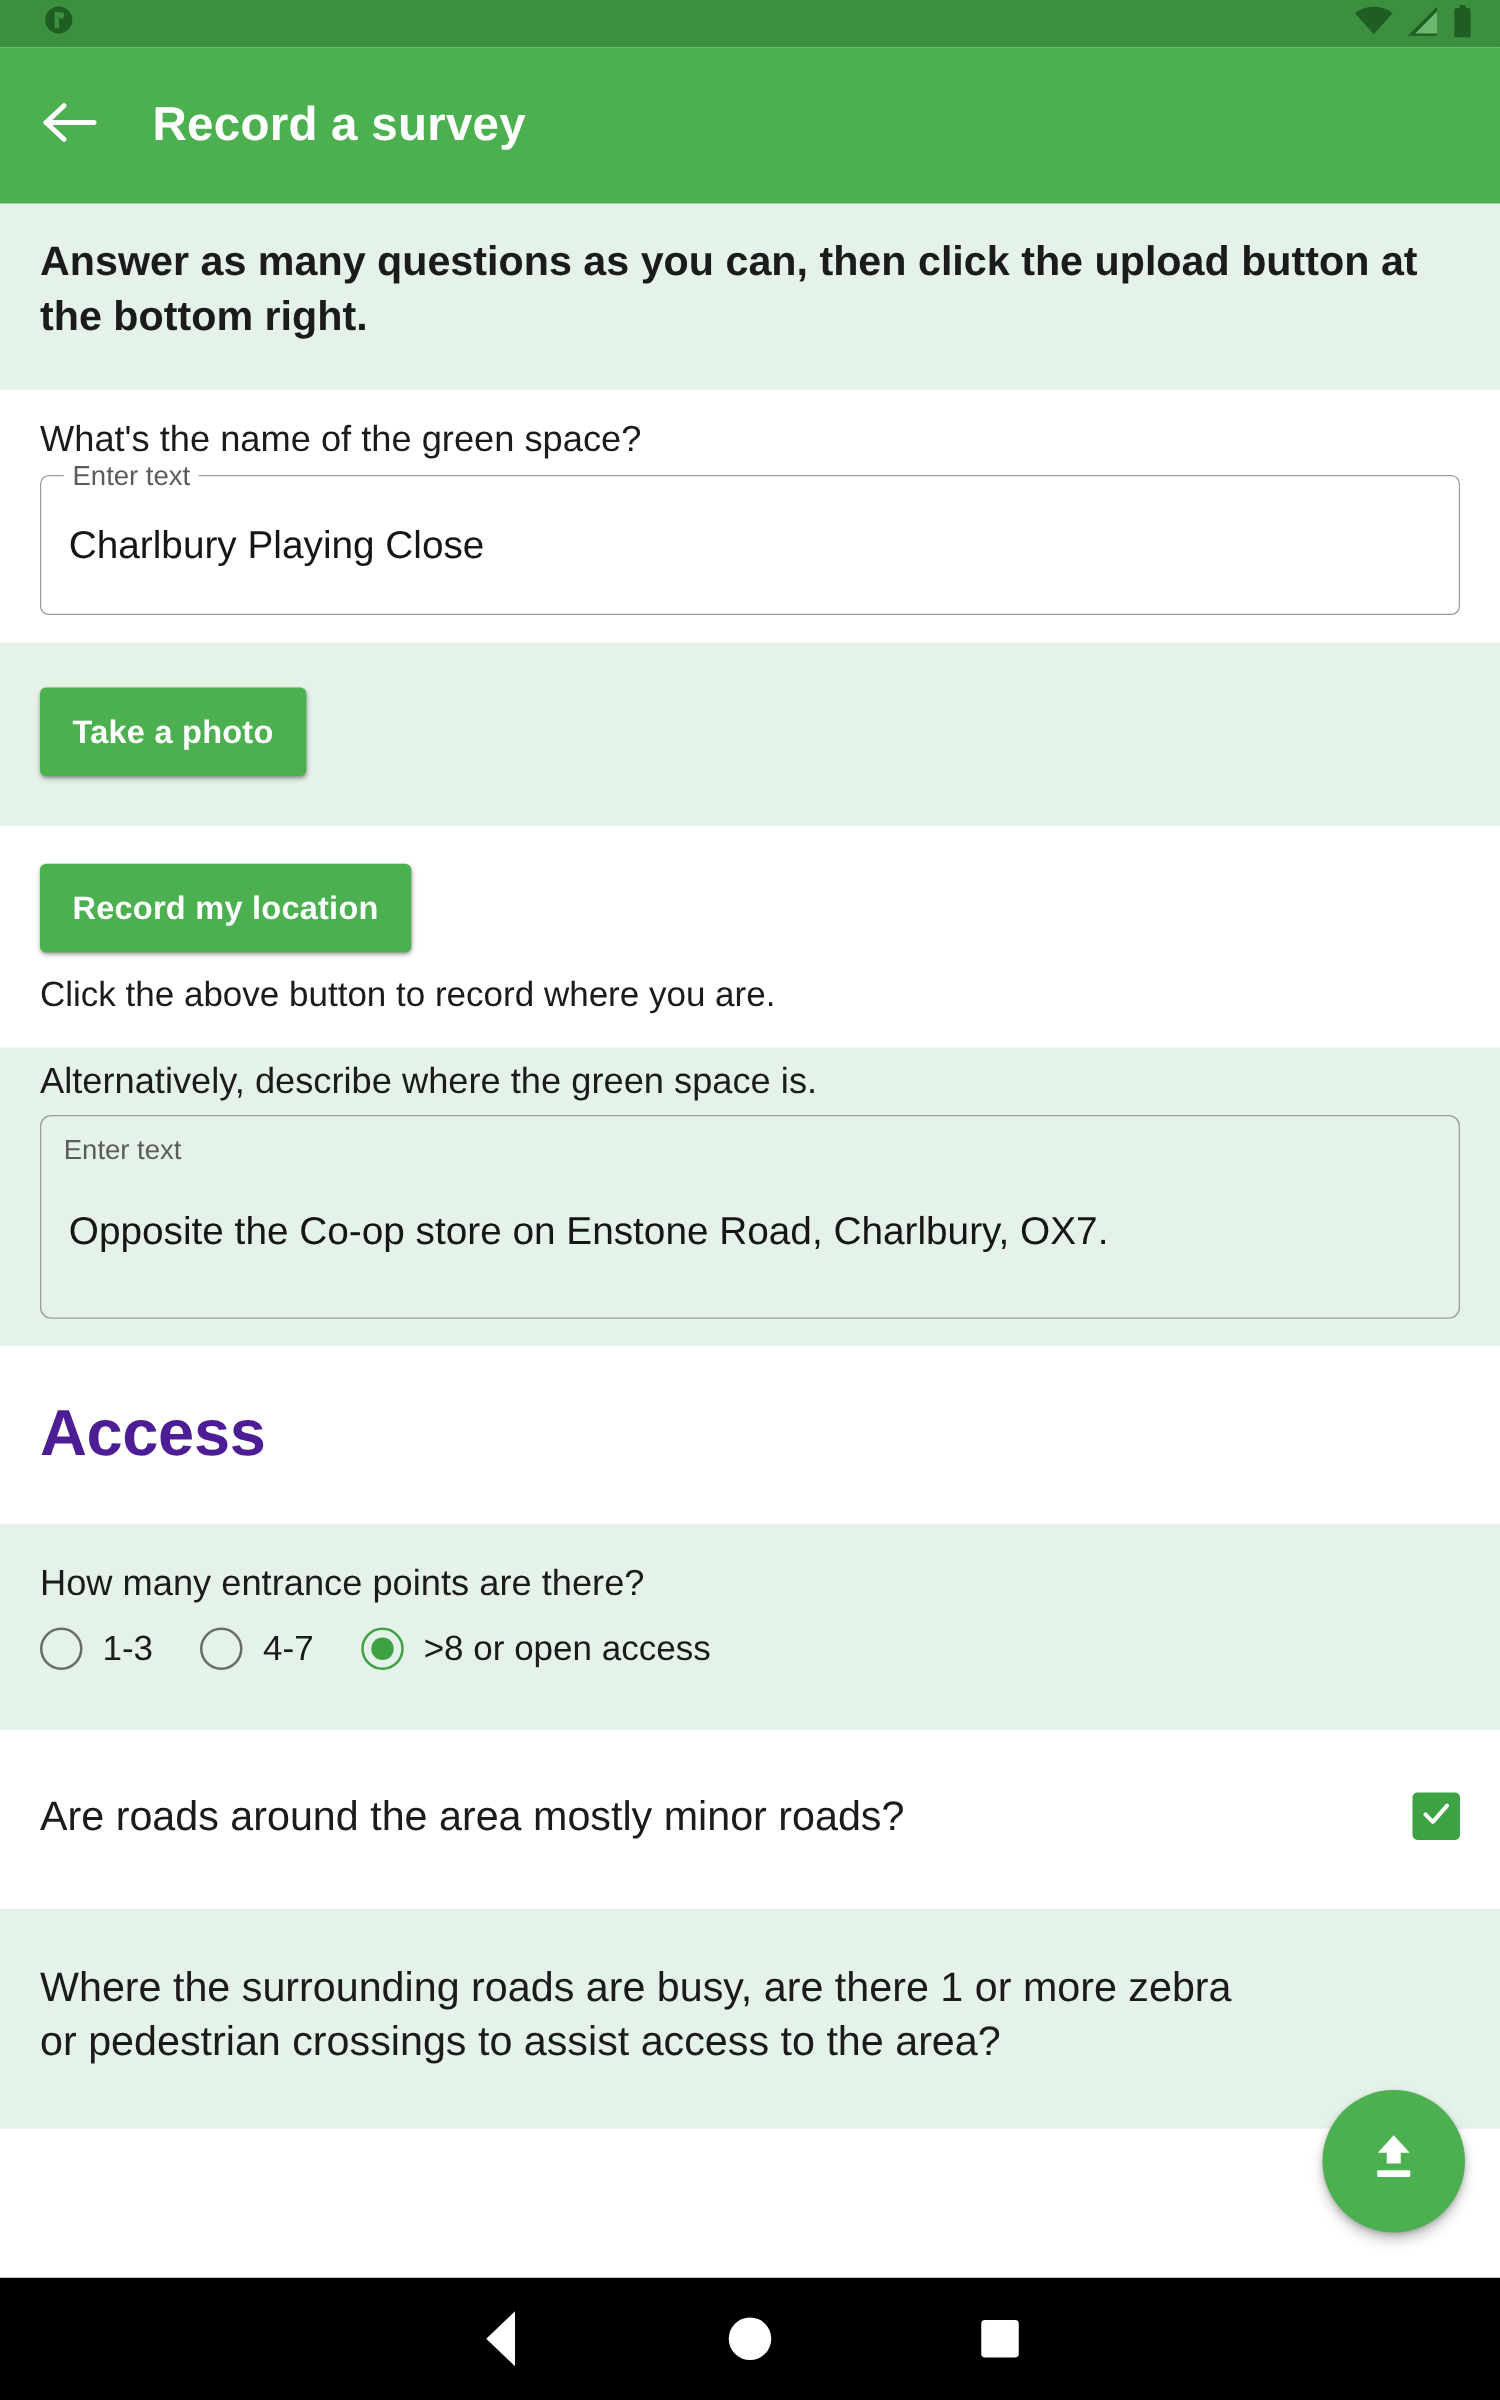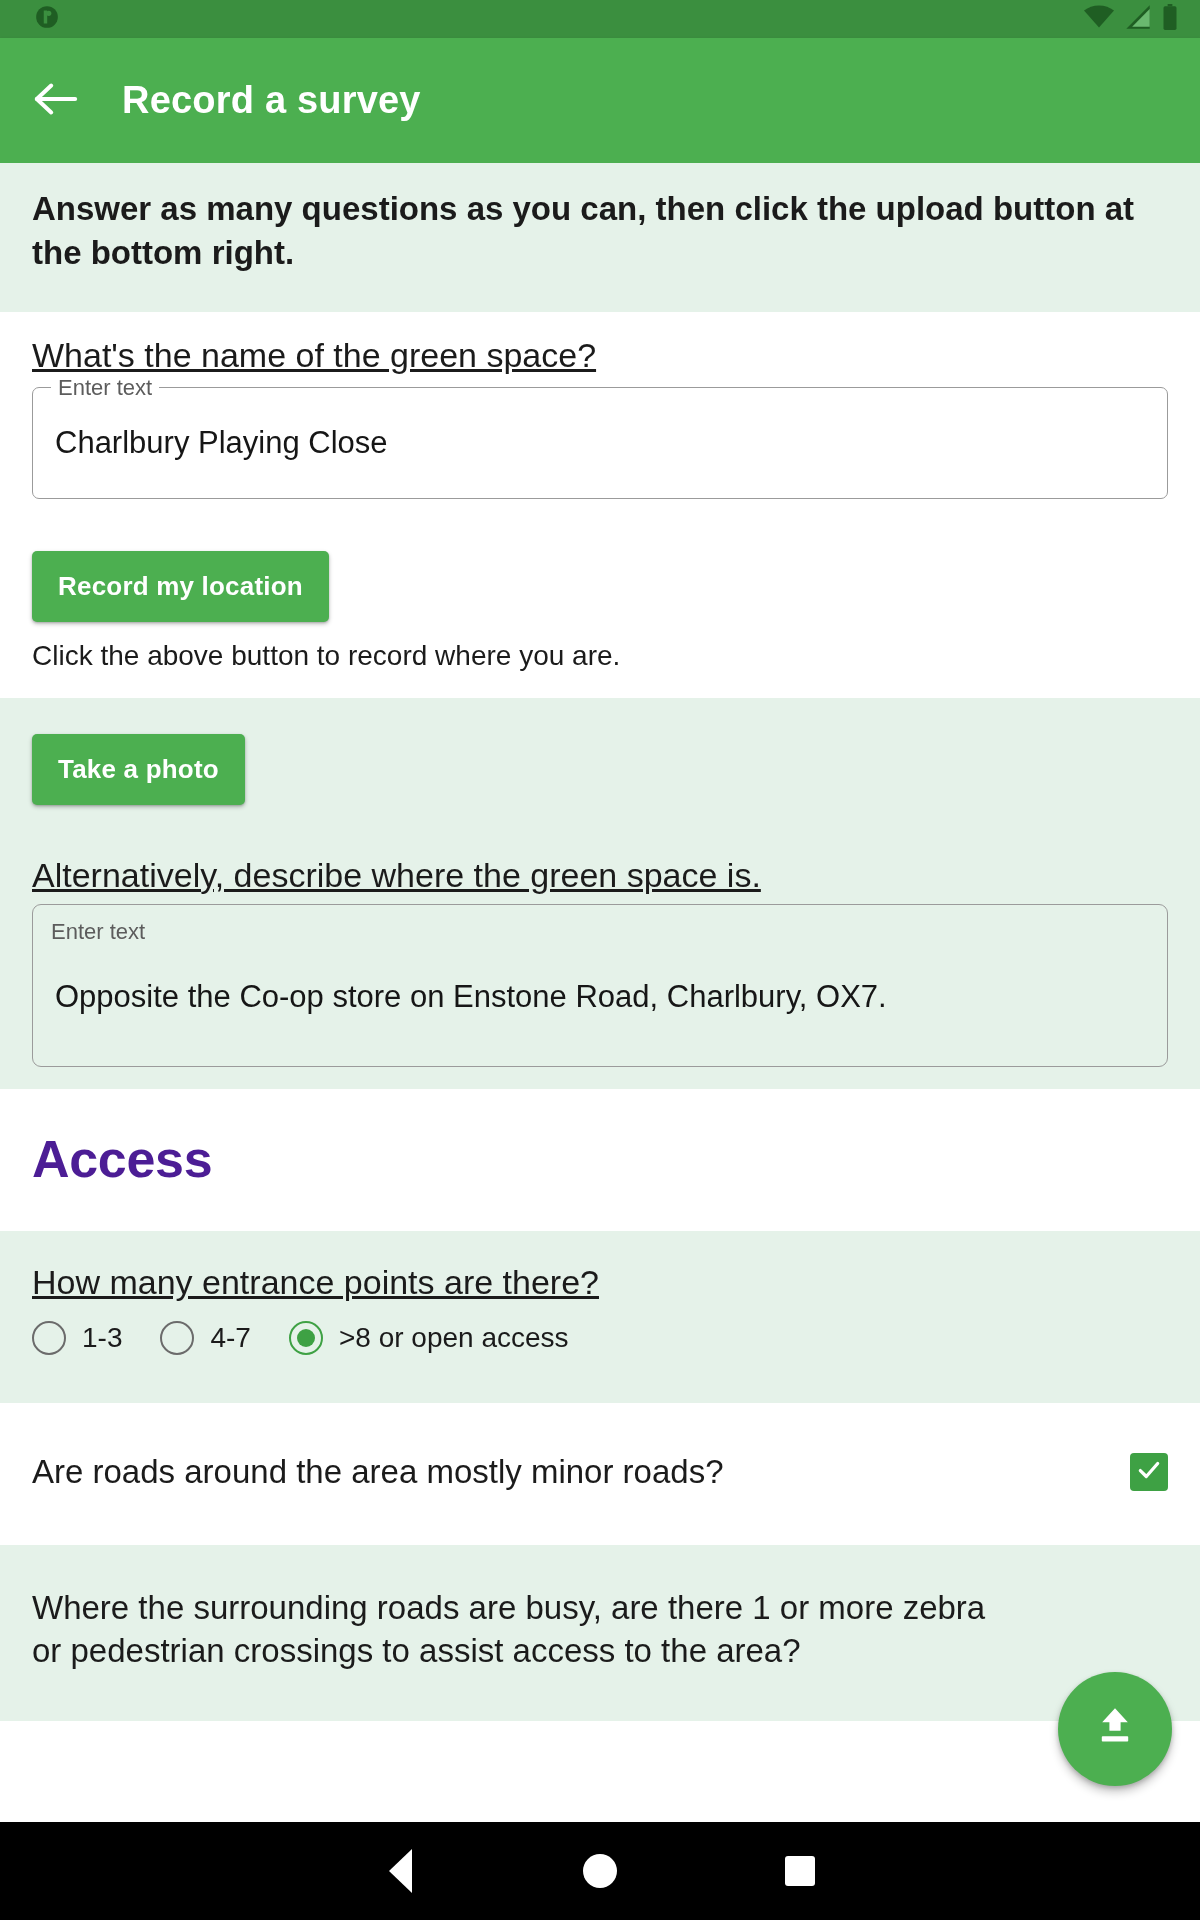--- a/index.html
+++ b/index.html
@@ -62,21 +62,21 @@
     background:#ffffff;
   }
   .card { padding:30px 32px; }
   .card.alt { background:#e5f2e9; }
   .card.plain { background:#ffffff; }
 
   .intro-text {
     font-size:33px; line-height:1.32; color:#1b1b1b;
   }
   .q-label {
-    font-size:34px; color:#1b1b1b; line-height:1.25;text-decoration:underline;
+    font-size:29px; color:#1b1b1b; line-height:1.25;
   }
 
   
   .tf {
     position:relative;
     margin-top:10px;
     border:1.6px solid #9b9b9b;
     border-radius:7px;
     height:112px;
   }
@@ -288,27 +288,27 @@
     </div>
 
     <div class="card plain" style="padding-top:22px;padding-bottom:22px;">
       <div class="q-label">What's the name of the green space?</div>
       <div class="tf">
         <span class="legend">Enter text</span>
         <span class="value">Charlbury Playing Close</span>
       </div>
     </div>
 
+    <div class="card alt" style="padding-top:36px;padding-bottom:40px;">
+      <button class="btn">Take a photo</button>
+    </div>
+
     <div class="card plain" style="padding-top:30px;padding-bottom:26px;">
       <button class="btn">Record my location</button>
       <div class="hint">Click the above button to record where you are.</div>
-    </div>
-
-    <div class="card alt" style="padding-top:36px;padding-bottom:40px;">
-      <button class="btn">Take a photo</button>
     </div>
 
     <div class="card alt" style="padding-top:9px;padding-bottom:22px;">
       <div class="q-label">Alternatively, describe where the green space is.</div>
       <div class="tf-multi">
         <span class="mlabel">Enter text</span>
         <span class="value">Opposite the Co-op store on Enstone Road, Charlbury, OX7.</span>
       </div>
     </div>
 

